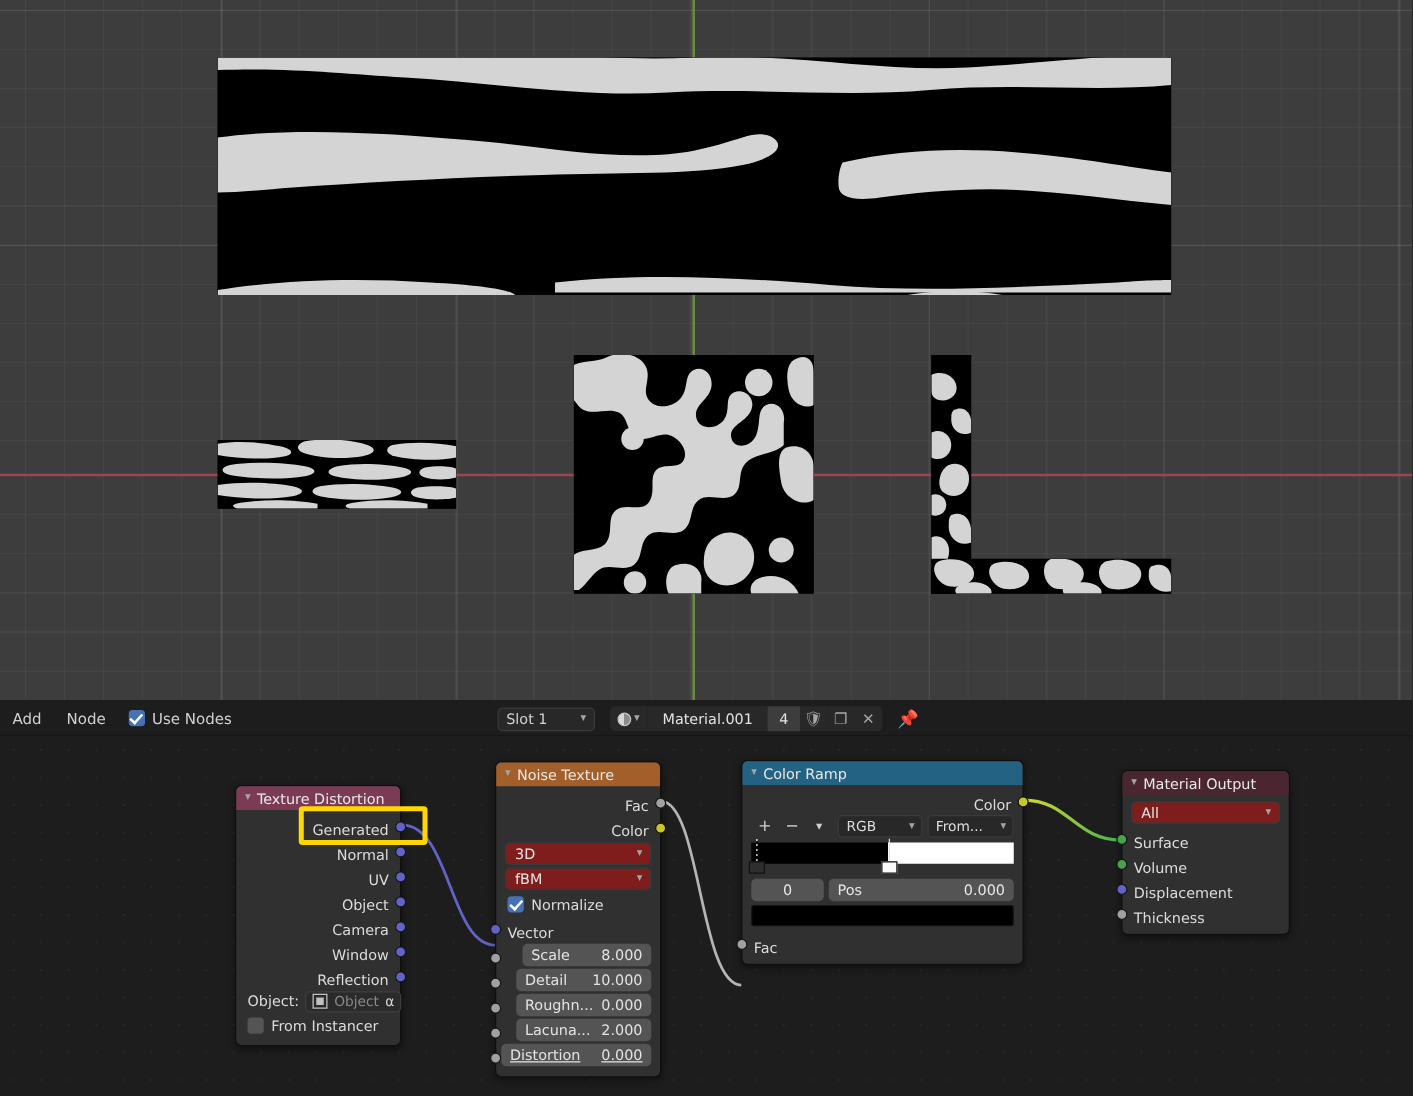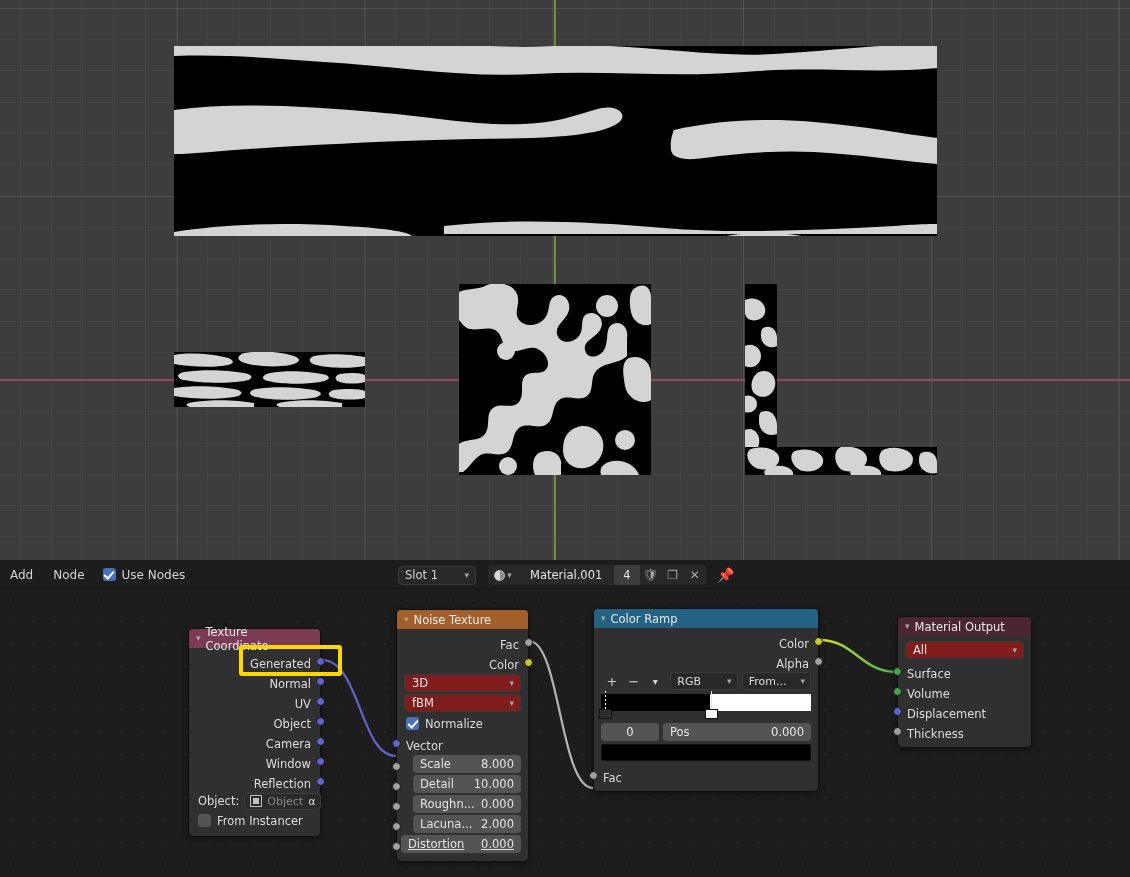--- a/index.html
+++ b/index.html
@@ -372,21 +372,21 @@
         </linearGradient>
       </defs>
       <path d="M322,71 C360,71 360,167 396,167" fill="none" stroke="url(#g-gen)" stroke-width="2.2"></path>
       <path d="M529,52 C560,52 560,199 593,199" fill="none" stroke="url(#g-fac)" stroke-width="2.2"></path>
       <path d="M819,51 C855,51 860,83 897,83" fill="none" stroke="url(#g-col)" stroke-width="2.6"></path>
     </svg>
 
     <div class="node" style="left:188px;top:39px;width:133px;">
       <div class="node-header" style="background:#7c3b55;">
         <span class="carat">▾</span>
-        <span>Texture Coordinate</span>
+        <span>Texture Distortion</span>
       </div>
       <div class="node-body">
         <div class="row out">
           <span>Generated</span>
           <span class="sock right" style="background:#6363c7;top:6px;"></span>
         </div>
         <div class="row out">
           <span>Normal</span>
           <span class="sock right" style="background:#6363c7;top:6px;"></span>
         </div>
@@ -450,21 +450,21 @@
         <div class="chkrow">
           <span class="chk"></span>
           <span>Normalize</span>
         </div>
         <div class="row in">
           <span class="sock left" style="background:#6363c7;top:6px;"></span>
           <span>Vector</span>
         </div>
         <div style="position:relative;">
           <span class="sock left" style="background:#a1a1a1;top:7px;"></span>
-          <div class="wdgt num" style="margin-left:16px;">
+          <div class="wdgt num" style="margin-left:21px;">
             <span class="lbl">Scale</span>
             <span class="val">8.000</span>
           </div>
         </div>
         <div style="position:relative;">
           <span class="sock left" style="background:#a1a1a1;top:7px;"></span>
           <div class="wdgt num" style="margin-left:16px;">
             <span class="lbl">Detail</span>
             <span class="val">10.000</span>
           </div>
@@ -495,24 +495,20 @@
 
     <div class="node" style="left:593px;top:19px;width:226px;">
       <div class="node-header" style="background:#246283;">
         <span class="carat">▾</span>
         <span>Color Ramp</span>
       </div>
       <div class="node-body">
         <div class="row out">
           <span>Color</span>
           <span class="sock right" style="background:#c7c729;top:6px;"></span>
-        </div>
-        <div class="row out">
-          <span>Alpha</span>
-          <span class="sock right" style="background:#a1a1a1;top:6px;"></span>
         </div>
 
         <div class="ramp-tools">
           <span class="rbtn">+</span>
           <span class="rbtn">−</span>
           <span class="rbtn" style="font-size:10px;">▾</span>
           <span class="rsel" style="width:68px;">
             <span>RGB</span>
             <span class="carat">▾</span>
           </span>

